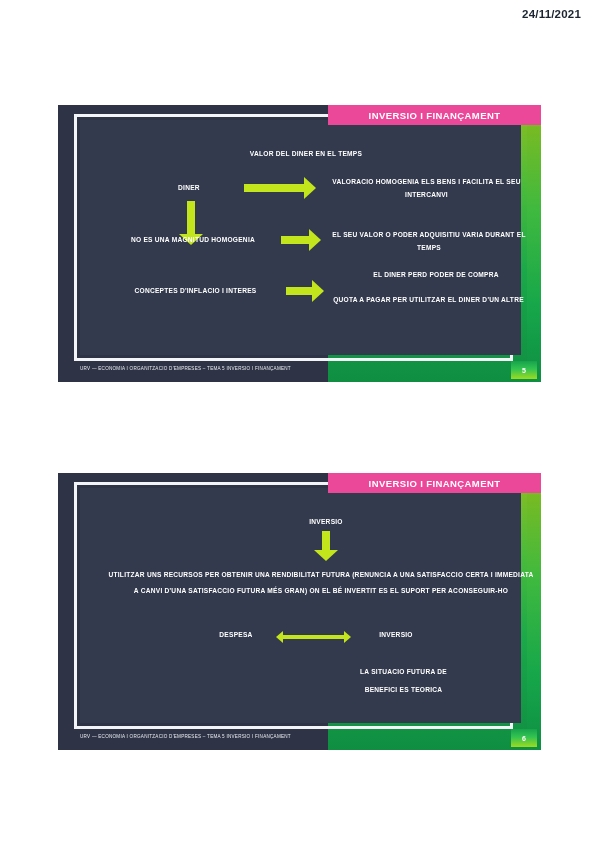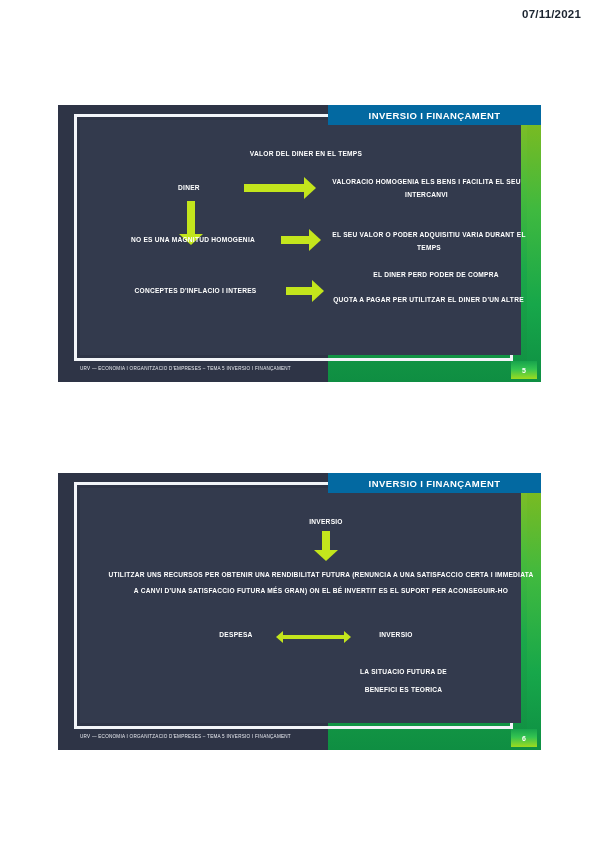--- a/index.html
+++ b/index.html
@@ -86,21 +86,21 @@
     background: #333a4d;
   }
 
   
   .banner {
     position: absolute;
     left: 270px;
     top: 0px;
     width: 213px;
     height: 20px;
-    background: #0369a1;
+    background: #ec4899;
     color: #ffffff;
     font-size: 9.5px;
     font-weight: bold;
     letter-spacing: 0.4px;
     display: flex;
     align-items: center;
     justify-content: center;
     z-index: 6;
   }
 
@@ -228,21 +228,21 @@
     width: 0;
     height: 0;
     border-top: 6px solid transparent;
     border-bottom: 6px solid transparent;
     border-left: 7px solid #c3e51c;
   }
 </style>
 </head>
 <body>
 
-<div class="page-date">07/11/2021</div>
+<div class="page-date">24/11/2021</div>
 
 <div class="slide slide-1">
 
   <div class="green-band">
     <div class="green-band-mask"></div>
   </div>
   <div class="green-strip"></div>
 
   <div class="frame-outer"></div>
   <div class="frame-inner"></div>

